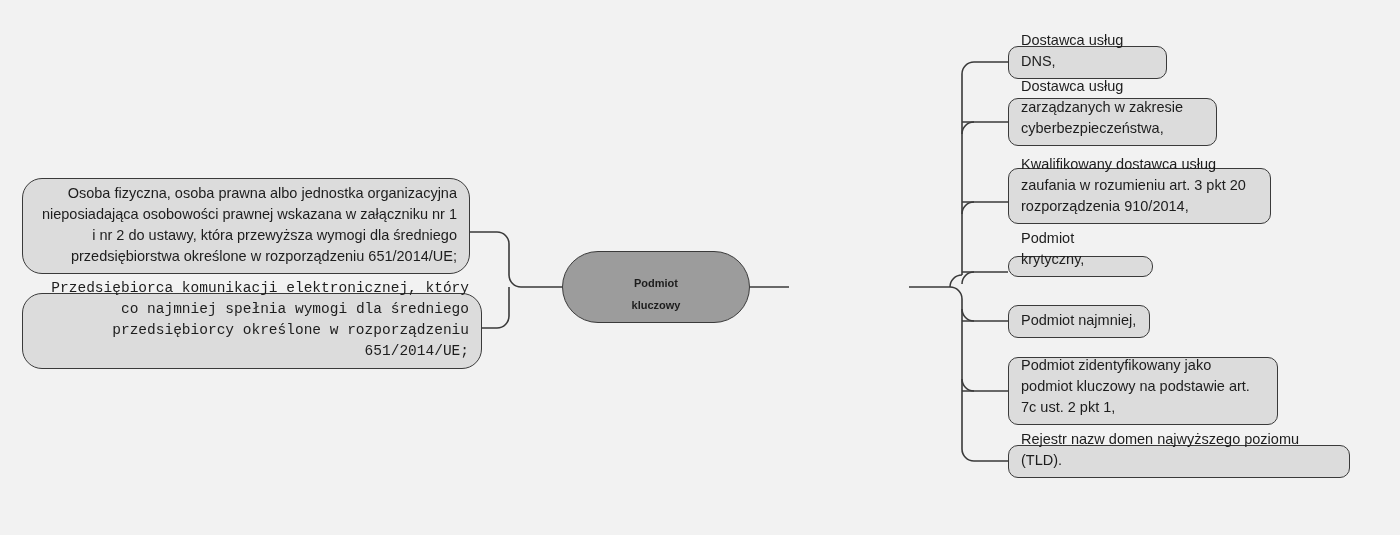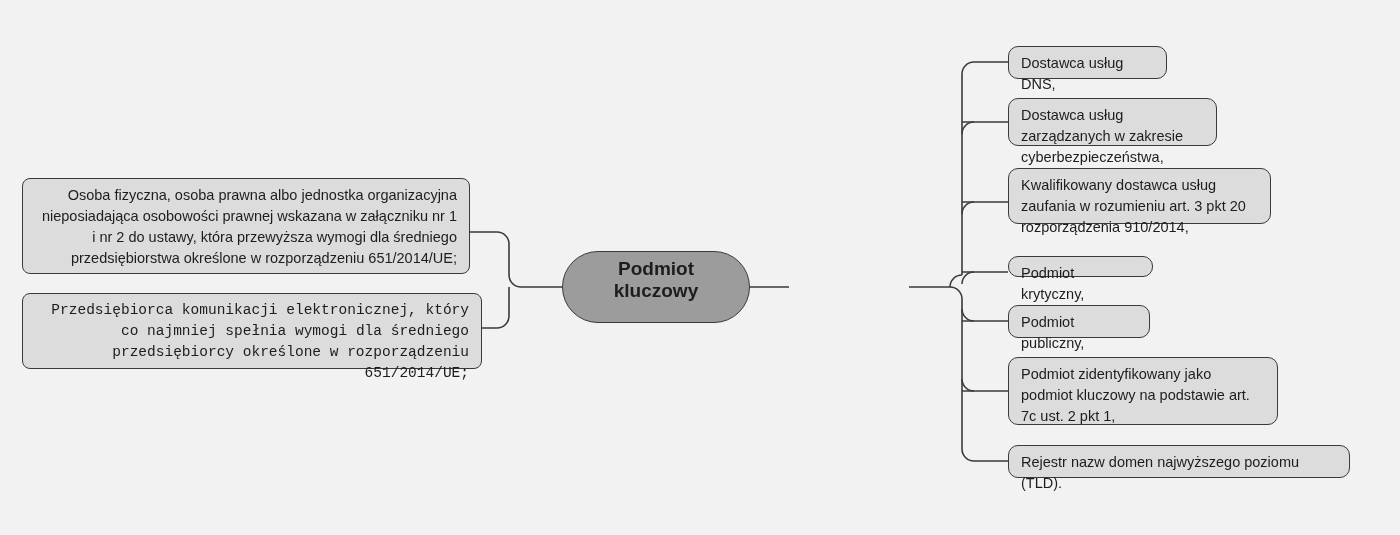--- a/index.html
+++ b/index.html
@@ -29,40 +29,40 @@
   }
   .node {
     position: absolute;
     box-sizing: border-box;
     border: 1.6px solid #3a3a3a;
     background: #dcdcdc;
     color: #1d1d1d;
     font-size: 14.5px;
     line-height: 21px;
     display: flex;
-    align-items: flex-start;
+    align-items: flex-end;
     padding: 6px 12px;
   }
   .node .txt {
     width: 100%;
     white-space: pre-line;
   }
   .node.left {
-    border-radius: 8px;
+    border-radius: 20px;
     text-align: right;
   }
   .node.left .txt { text-align: right; }
 
   .node.center {
     background: #9c9c9c;
     border-radius: 36px;
     border-color: #3a3a3a;
     font-weight: bold;
     text-align: center;
-    font-size: 19px;
+    font-size: 11px;
     line-height: 22px;
   }
   .node.center .txt { text-align: center; }
 
   .node.mid {
     background: #fbfbfb;
     border-radius: 10px;
     text-align: left;
   }
   .node.mid .txt { text-align: left; }
@@ -132,21 +132,21 @@
 
   <div class="node right" style="left:1008px; top:168px; width:263px; height:56px;">
     <span class="txt">Kwalifikowany dostawca usług zaufania w rozumieniu art. 3 pkt 20 rozporządzenia 910/2014,</span>
   </div>
 
   <div class="node right" style="left:1008px; top:256px; width:145px; height:21px;">
     <span class="txt">Podmiot krytyczny,</span>
   </div>
 
   <div class="node right" style="left:1008px; top:305px; width:142px; height:33px;">
-    <span class="txt">Podmiot publiczny,</span>
+    <span class="txt">Podmiot najmniej,</span>
   </div>
 
   <div class="node right" style="left:1008px; top:357px; width:270px; height:68px;">
     <span class="txt">Podmiot zidentyfikowany jako podmiot kluczowy na podstawie art. 7c ust. 2 pkt 1,</span>
   </div>
 
   <div class="node right" style="left:1008px; top:445px; width:342px; height:33px;">
     <span class="txt">Rejestr nazw domen najwyższego poziomu (TLD).</span>
   </div>
 

